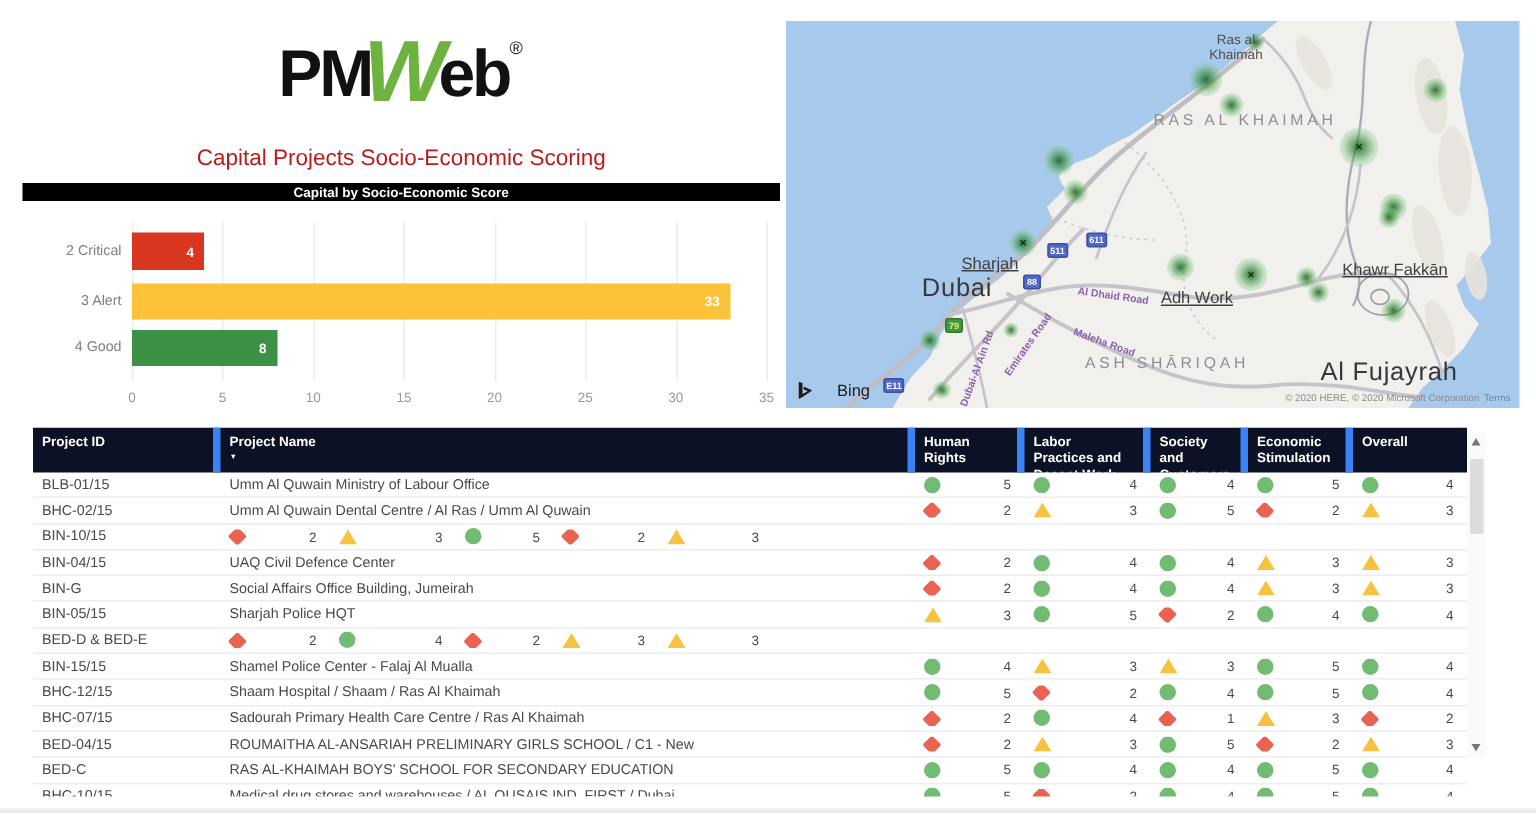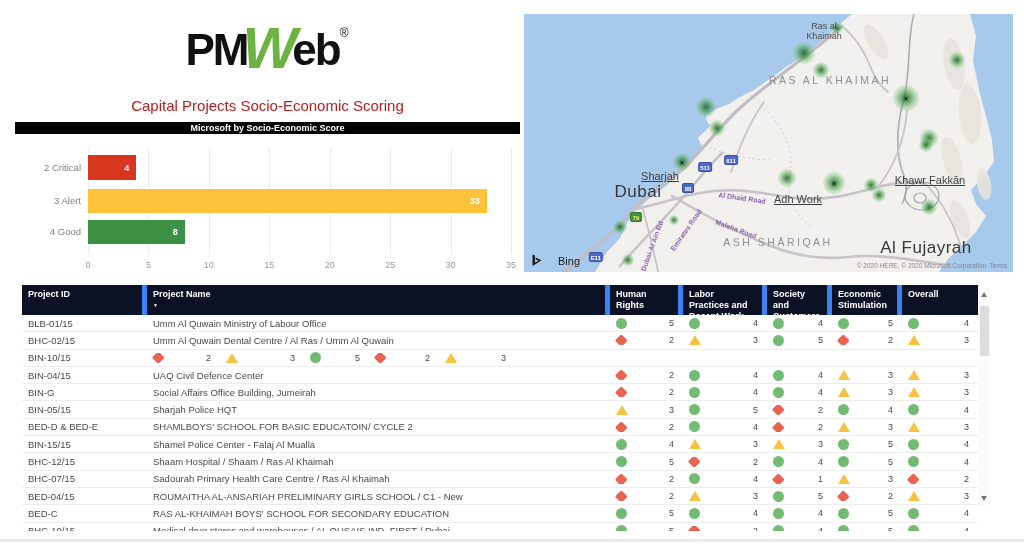--- a/index.html
+++ b/index.html
@@ -92,21 +92,21 @@
 
 <div class="page">
 
   <div class="logo">
     <span class="pm">PM</span><span class="w">W</span><span class="eb">eb</span><span class="reg">®</span>
   </div>
 
   <div class="page-title">Capital Projects Socio-Economic Scoring</div>
 
   <div class="chart">
-    <div class="chart-title">Microsoft by Socio-Economic Score</div>
+    <div class="chart-title">Capital by Socio-Economic Score</div>
     <div class="plot" id="plot">
         <div class="grid" style="left: 0%;"></div>
         <div class="grid" style="left: 14.2857%;"></div>
         <div class="grid" style="left: 28.5714%;"></div>
         <div class="grid" style="left: 42.8571%;"></div>
         <div class="grid" style="left: 57.1429%;"></div>
         <div class="grid" style="left: 71.4286%;"></div>
         <div class="grid" style="left: 85.7143%;"></div>
         <div class="grid" style="left: 100%;"></div>
         <div class="bar" style="top: 7px; height: 25px; width: 11.4286%; background: rgb(216, 54, 31);">
@@ -373,21 +373,20 @@
             <span class="ic-green"></span>
             <span class="num">4</span>
           </div>
           <div class="tcell score c6">
             <span class="ic-green"></span>
             <span class="num">4</span>
           </div>
         </div>
         <div class="trow">
           <div class="tcell c0">BED-D &amp; BED-E</div>
-          <div class="tcell c1">SHAMLBOYS' SCHOOL FOR BASIC EDUCATOIN/ CYCLE 2</div>
           <div class="tcell score c2">
             <span class="ic-red"></span>
             <span class="num">2</span>
           </div>
           <div class="tcell score c3">
             <span class="ic-green"></span>
             <span class="num">4</span>
           </div>
           <div class="tcell score c4">
             <span class="ic-red"></span>

